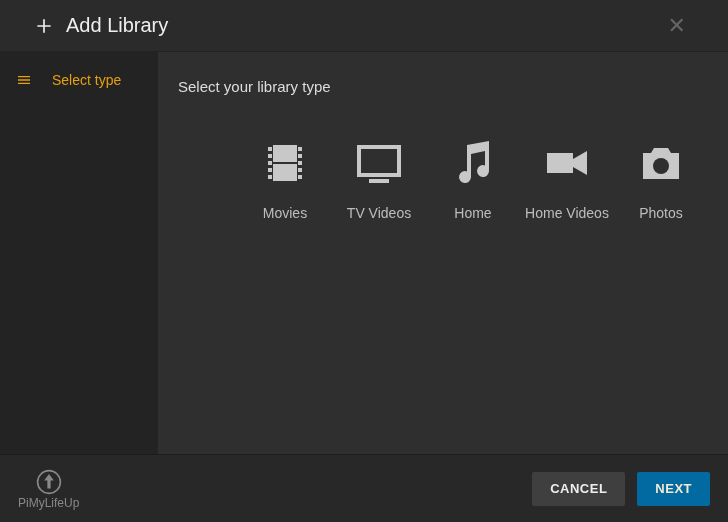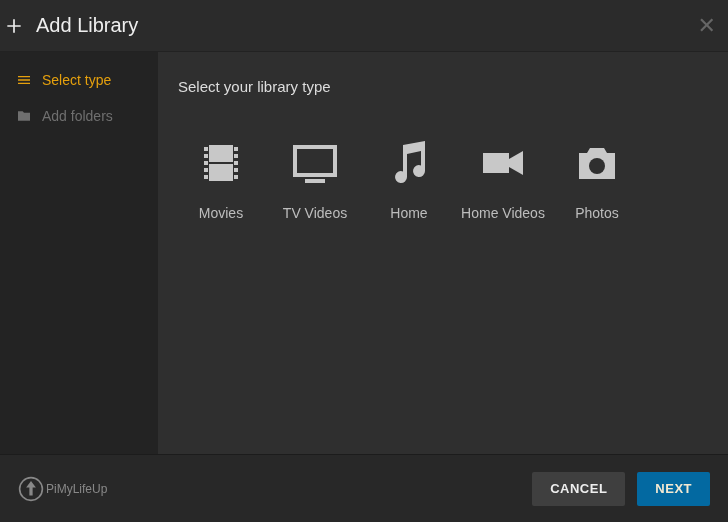--- a/index.html
+++ b/index.html
@@ -1,34 +1,34 @@
 <!DOCTYPE html>
 <html><head>
 <meta charset="utf-8">
 <style>
   * { box-sizing: border-box; margin: 0; padding: 0; }
   html, body { width: 728px; height: 522px; font-family: -apple-system, "Helvetica Neue", Arial, sans-serif; background: #1f1f1f; overflow: hidden; }
   .modal { width: 728px; height: 522px; background: #2b2b2b; display: flex; flex-direction: column; }
-  .header { height: 52px; display: flex; align-items: center; padding: 0 4px; background: #2b2b2b; border-bottom: 1px solid #222; }
+  .header { height: 52px; display: flex; align-items: center; padding: 0 34px; background: #2b2b2b; border-bottom: 1px solid #222; }
   .header .plus { width: 20px; height: 20px; margin-right: 12px; }
   .header .title { color: #eee; font-size: 20px; font-weight: 400; }
   .header .close { margin-left: auto; color: #666; font-size: 22px; cursor: pointer; padding: 4px 8px; }
   .body { flex: 1; display: flex; min-height: 0; }
   .sidebar { width: 158px; background: #232323; padding-top: 10px; }
-  .side-item { display: flex; align-items: center; gap: 10px; padding: 10px 16px; color: #6f6f6f; font-size: 14px; cursor: pointer; }
+  .side-item { display: flex; align-items: center; gap: 20px; padding: 10px 16px; color: #6f6f6f; font-size: 14px; cursor: pointer; }
   .side-item.active { color: #e5a00d; }
   .side-item .icon { width: 16px; height: 16px; display: inline-flex; align-items: center; justify-content: center; }
   .main { flex: 1; background: #2f2f2f; padding: 26px 20px 10px 16px; color: #ddd; overflow: hidden; }
   .prompt { font-size: 15px; color: #ddd; margin-bottom: 40px; margin-left: 4px; }
-  .types { display: flex; justify-content: flex-start; align-items: flex-start; }
+  .types { display: flex; justify-content: flex-end; align-items: flex-start; }
   .type { width: 94px; text-align: center; cursor: pointer; color: #bdbdbd; }
   .type .glyph { height: 56px; display: flex; align-items: center; justify-content: center; margin-bottom: 14px; }
   .type .label { font-size: 14px; }
   .footer { height: 68px; background: #282828; display: flex; align-items: center; padding: 0 18px; border-top: 1px solid #1c1c1c; }
-  .watermark { display: flex; flex-direction: row; align-items: center; color: #888; font-size: 12px; line-height: 1; gap: 2px; }
+  .watermark { display: flex; flex-direction: column; align-items: center; color: #888; font-size: 12px; line-height: 1; gap: 2px; }
   .watermark svg { display: block; }
   .btns { margin-left: auto; display: flex; gap: 12px; }
   .btn { height: 34px; padding: 0 18px; font-size: 13px; font-weight: 700; letter-spacing: 0.5px; border: none; border-radius: 2px; cursor: pointer; }
   .btn.cancel { background: #3f3f3f; color: #eee; }
   .btn.next { background: #0369a1; color: #f3e9d2; text-align: right; }
 </style>
 </head>
 <body>
 
 <div class="modal">
@@ -46,28 +46,20 @@
   <div class="body">
 
     <div class="sidebar">
       <div class="side-item active">
         <span class="icon">
           <svg viewBox="0 0 24 24" width="16" height="16">
               <path fill="currentColor" d="M3 6h18v2H3zM3 11h18v2H3zM3 16h18v2H3z"></path>
             </svg>
         </span>
         <span>Select type</span>
-      </div>
-      <div class="side-item">
-        <span class="icon">
-          <svg viewBox="0 0 24 24" width="16" height="16">
-              <path fill="currentColor" d="M3 5h7l2 2h9v12H3z"></path>
-            </svg>
-        </span>
-        <span>Add folders</span>
       </div>
     </div>
 
     <div class="main">
       <div class="prompt">Select your library type</div>
       <div class="types">
 
         <div class="type">
           <div class="glyph">
             <svg viewBox="0 0 48 48" width="48" height="48">

